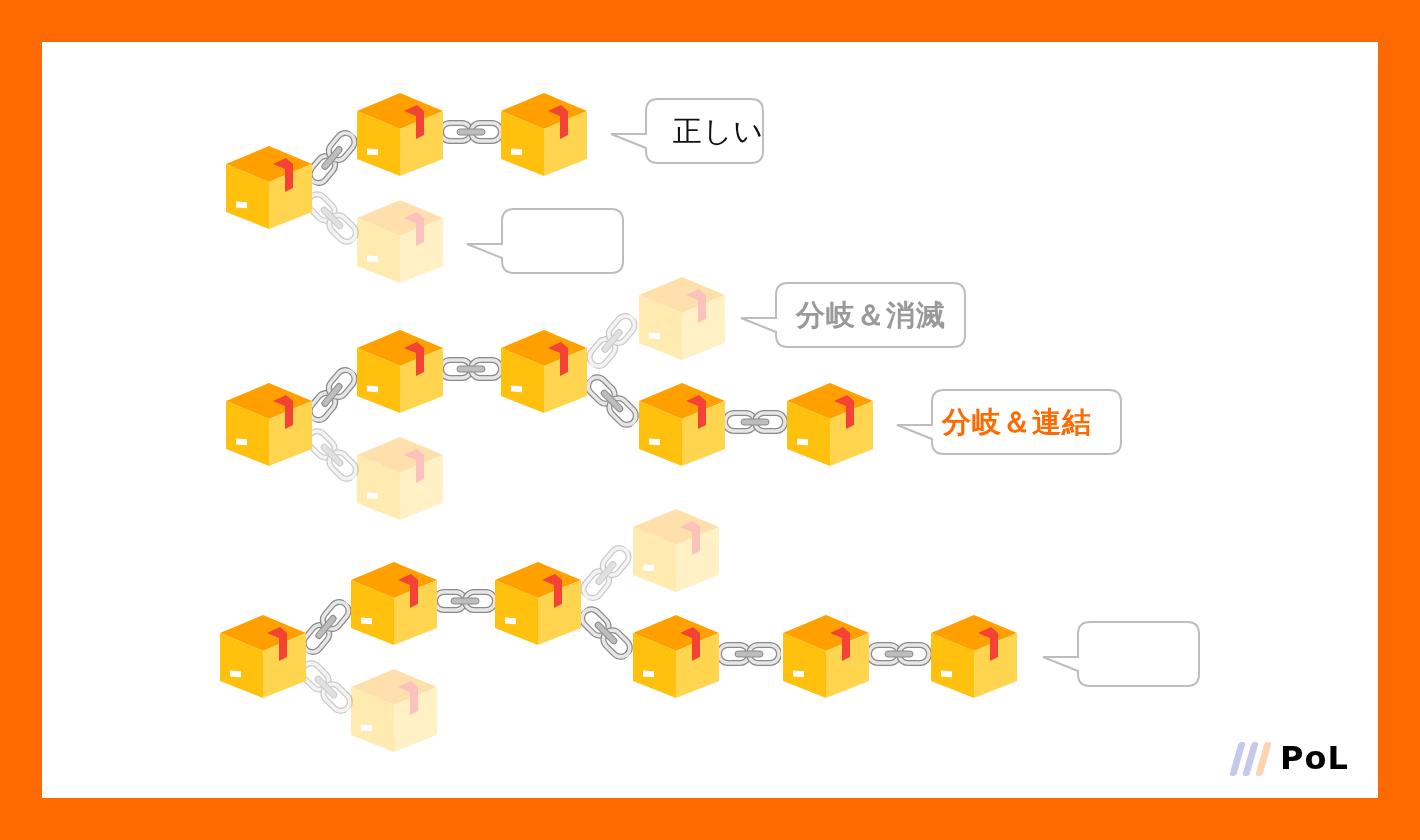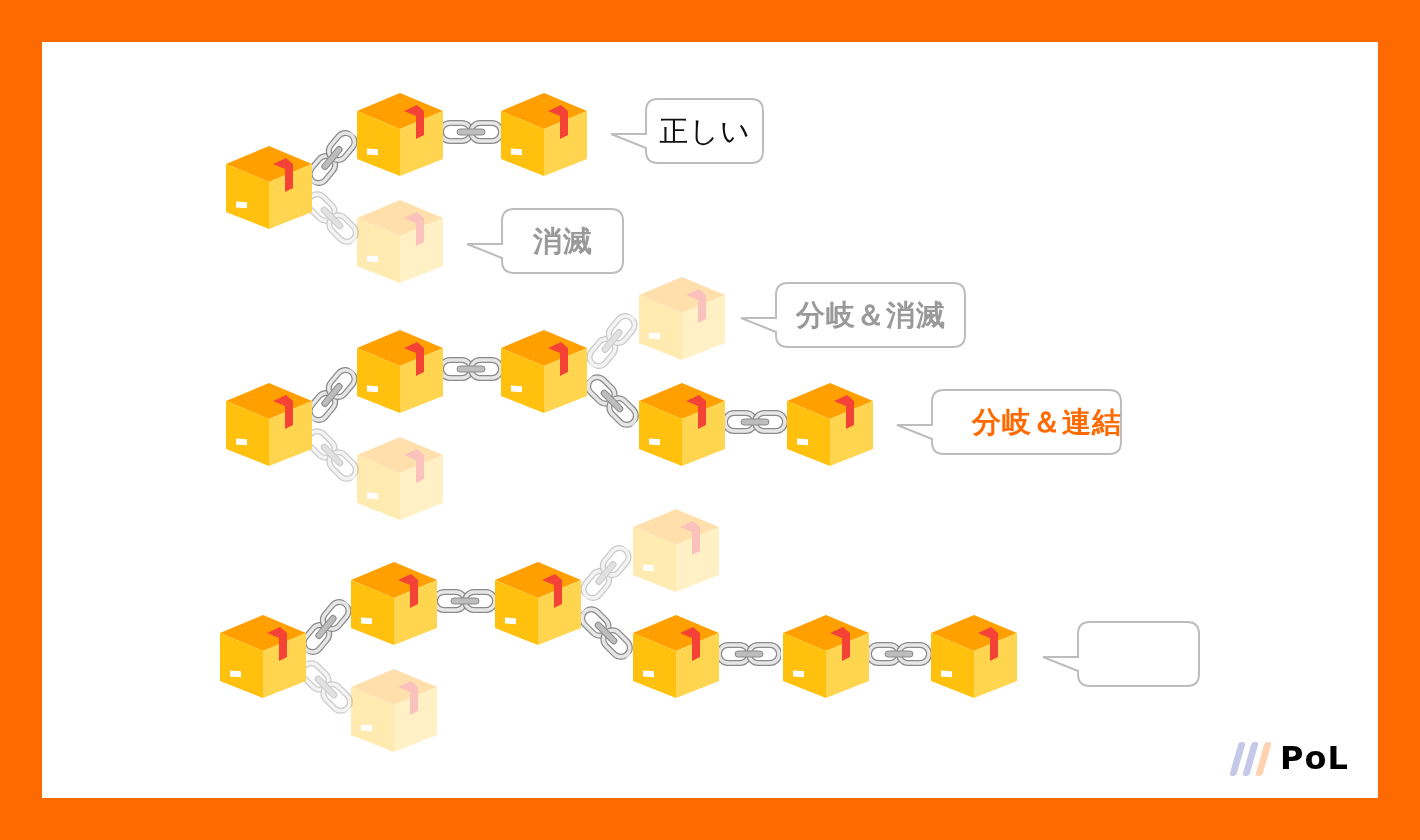--- a/index.html
+++ b/index.html
@@ -164,28 +164,27 @@
     <polygon points="1,22 44,40 44,87 1,70" fill="#FFC10E"></polygon>
     <polygon points="44,40 87,22 87,70 44,87" fill="#FFD54F"></polygon>
     <polygon points="48,22 61,16 68,22 68,46 60,50 60,27" fill="#F44336"></polygon>
     <rect x="11" y="59" width="11" height="6" fill="#ffffff" transform="skewY(3)"></rect>
   </svg></div>
     <div class="bubble" style="left: 610px; top: 98px; width: 154px;">
       <svg width="154" height="66" viewBox="0 0 154 66">
     <path d="M 48 1 H 141 Q 153 1 153 13 V 53 Q 153 65 141 65
     H 48 Q 36 65 36 53 V 50 L 1 36 L 36 36 V 13 Q 36 1 48 1 Z" fill="#ffffff" stroke="#BDBDBD" stroke-width="2"></path>
   </svg>
-      <span class="txt black" style="left: 36px; width: 118px; text-align: center;">正しい</span>
+      <span class="txt black" style="left: 36px; width: 118px; text-align: right;">正しい</span>
     </div>
     <div class="bubble" style="left: 466px; top: 208px; width: 158px;">
       <svg width="158" height="66" viewBox="0 0 158 66">
     <path d="M 48 1 H 145 Q 157 1 157 13 V 53 Q 157 65 145 65
     H 48 Q 36 65 36 53 V 50 L 1 36 L 36 36 V 13 Q 36 1 48 1 Z" fill="#ffffff" stroke="#BDBDBD" stroke-width="2"></path>
   </svg>
-      <span class="txt gray" style="left: 36px; width: 122px; text-align: center;">消滅</span>
     </div>
     <div class="box" style="left: 225px; top: 379px;"><svg width="88" height="88" viewBox="0 0 88 88">
     <polygon points="1,22 44,4 87,22 44,40" fill="#FFA000"></polygon>
     <polygon points="1,22 44,40 44,87 1,70" fill="#FFC10E"></polygon>
     <polygon points="44,40 87,22 87,70 44,87" fill="#FFD54F"></polygon>
     <polygon points="48,22 61,16 68,22 68,46 60,50 60,27" fill="#F44336"></polygon>
     <rect x="11" y="59" width="11" height="6" fill="#ffffff" transform="skewY(3)"></rect>
   </svg></div>
     <div class="box" style="left: 356px; top: 326px;"><svg width="88" height="88" viewBox="0 0 88 88">
     <polygon points="1,22 44,4 87,22 44,40" fill="#FFA000"></polygon>
@@ -234,21 +233,21 @@
     <path d="M 48 1 H 213 Q 225 1 225 13 V 53 Q 225 65 213 65
     H 48 Q 36 65 36 53 V 50 L 1 36 L 36 36 V 13 Q 36 1 48 1 Z" fill="#ffffff" stroke="#BDBDBD" stroke-width="2"></path>
   </svg>
       <span class="txt gray" style="left: 36px; width: 190px; text-align: center;">分岐＆消滅</span>
     </div>
     <div class="bubble" style="left: 896px; top: 389px; width: 226px;">
       <svg width="226" height="66" viewBox="0 0 226 66">
     <path d="M 48 1 H 213 Q 225 1 225 13 V 53 Q 225 65 213 65
     H 48 Q 36 65 36 53 V 50 L 1 36 L 36 36 V 13 Q 36 1 48 1 Z" fill="#ffffff" stroke="#BDBDBD" stroke-width="2"></path>
   </svg>
-      <span class="txt orange" style="left: 36px; width: 190px; text-align: right;">分岐＆連結</span>
+      <span class="txt orange" style="left: 46px; width: 190px; text-align: left;">分岐＆連結</span>
     </div>
     <div class="box" style="left: 219px; top: 611px;"><svg width="88" height="88" viewBox="0 0 88 88">
     <polygon points="1,22 44,4 87,22 44,40" fill="#FFA000"></polygon>
     <polygon points="1,22 44,40 44,87 1,70" fill="#FFC10E"></polygon>
     <polygon points="44,40 87,22 87,70 44,87" fill="#FFD54F"></polygon>
     <polygon points="48,22 61,16 68,22 68,46 60,50 60,27" fill="#F44336"></polygon>
     <rect x="11" y="59" width="11" height="6" fill="#ffffff" transform="skewY(3)"></rect>
   </svg></div>
     <div class="box" style="left: 350px; top: 558px;"><svg width="88" height="88" viewBox="0 0 88 88">
     <polygon points="1,22 44,4 87,22 44,40" fill="#FFA000"></polygon>

